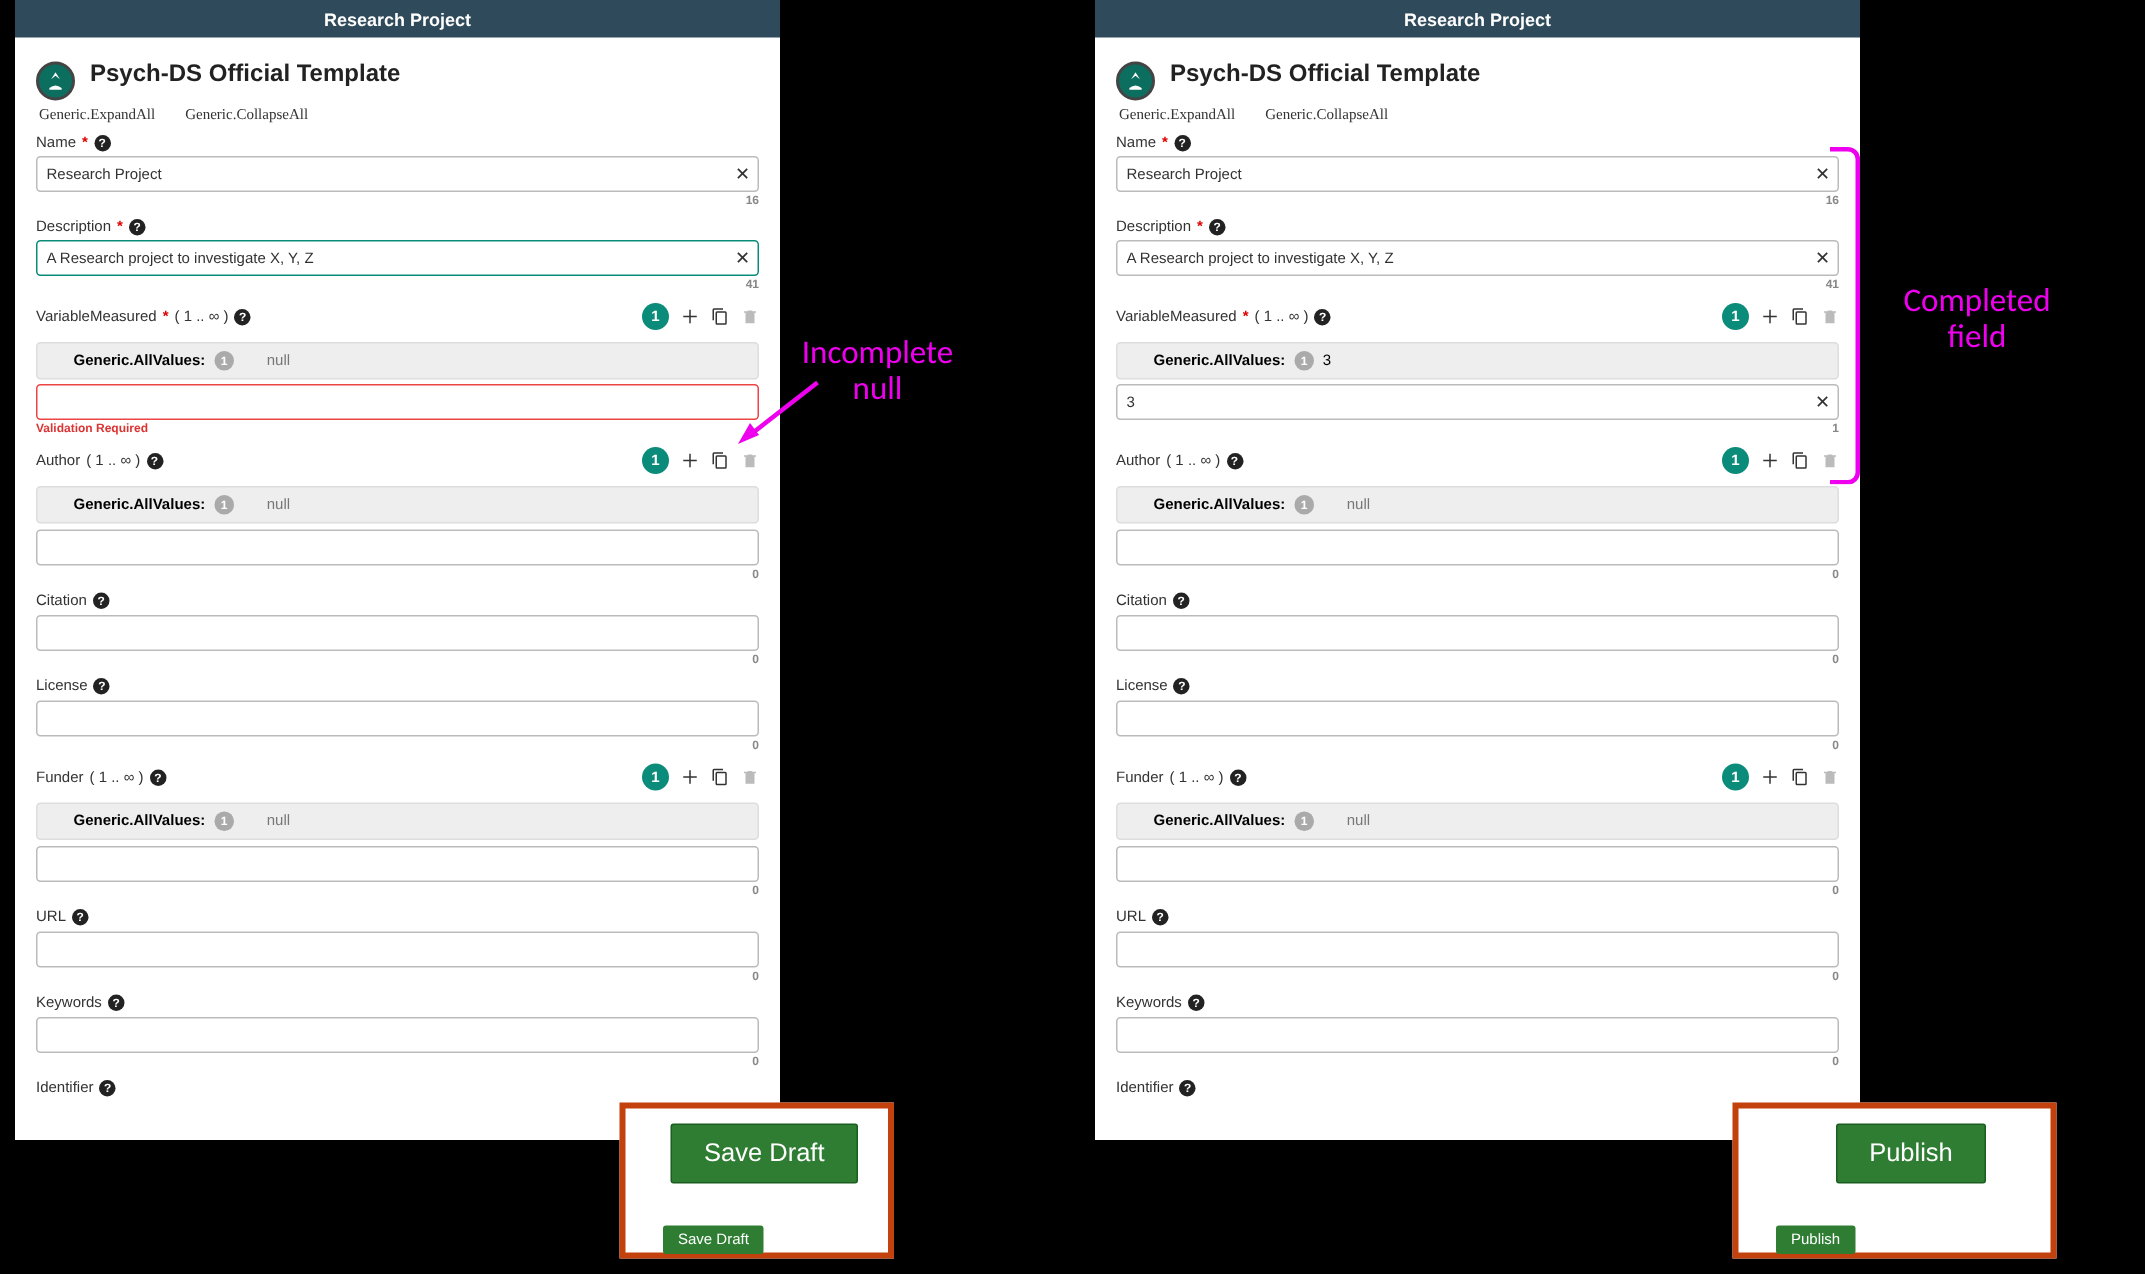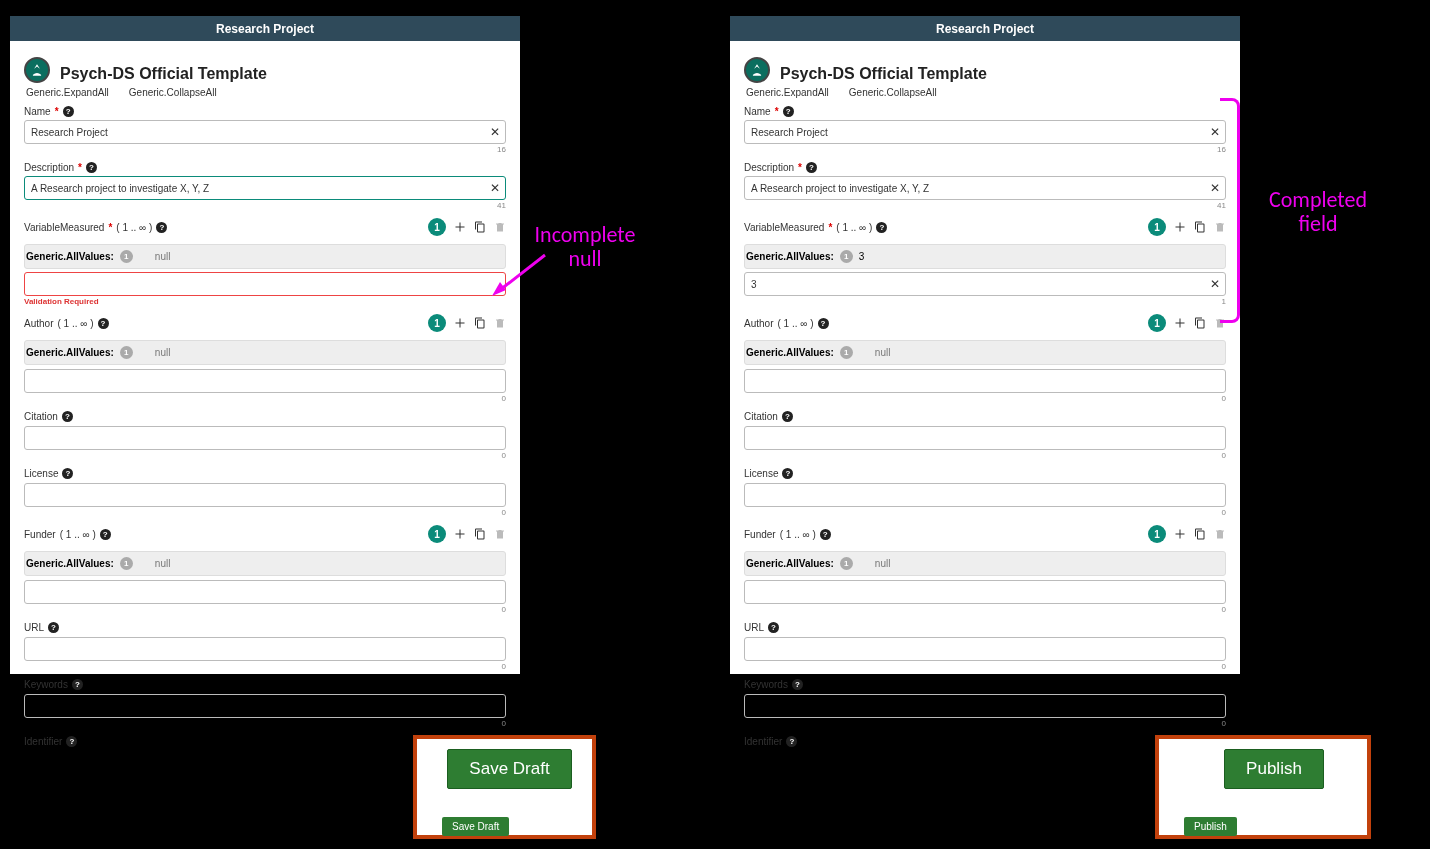--- a/index.html
+++ b/index.html
@@ -1,45 +1,45 @@
 <!DOCTYPE html>
 <html><head>
 <meta charset="utf-8">
 <style>
   * { box-sizing: border-box; margin: 0; padding: 0; }
   body { background: #000; font-family: Arial, Helvetica, sans-serif; width: 1430px; height: 849px; overflow: hidden; position: relative; }
-  .panel { position: absolute; background: #fff; top: 16px; width: 510px; height: 658px; }
+  .panel { position: absolute; background: #fff; top: 0; width: 510px; height: 760px; }
   .panel-left { left: 10px; }
   .panel-right { left: 730px; }
   .topbar { background: #2f4a5a; color: #fff; font-size: 12px; height: 25px; display: flex; align-items: center; justify-content: center; font-weight: 600; }
   .content { padding: 10px 14px; }
-  .title-row { display: flex; align-items: flex-end; gap: 10px; margin: 6px 0 4px 0; }
+  .title-row { display: flex; align-items: flex-start; gap: 10px; margin: 6px 0 4px 0; }
   .logo { width: 26px; height: 26px; border-radius: 50%; background: #0b6e5f; border: 2px solid #444; display: flex; align-items: center; justify-content: center; }
   .logo svg { width: 14px; height: 14px; }
   .page-title { font-size: 16px; font-weight: 700; color: #222; }
   .expand-row { font-size: 10px; color: #333; margin: 4px 0 8px 2px; display: flex; gap: 20px; }
-  .expand-row span { cursor: pointer; }
+  .expand-row span { cursor: pointer; font-family: Liberation Serif, serif; }
   .label-row { font-size: 10px; color: #333; display: flex; align-items: flex-end; gap: 4px; margin-top: 8px; }
   .req { color: #d00; font-weight: 700; }
   .help { display: inline-flex; width: 11px; height: 11px; border-radius: 50%; background: #222; color: #fff; font-size: 8px; align-items: center; justify-content: center; font-weight: 700; cursor: pointer; }
   .input-wrap { position: relative; margin-top: 3px; }
   .text-input { width: 100%; height: 24px; border: 1px solid #bbb; border-radius: 3px; padding: 0 24px 0 6px; font-size: 10px; color: #333; }
   .text-input.teal { border-color: #0b8b7a; }
   .text-input.error { border-color: #e44; }
   .clear-x { position: absolute; right: 6px; top: 50%; transform: translateY(-50%); font-size: 12px; color: #333; cursor: pointer; }
-  .count { text-align: right; font-size: 8px; color: #888; margin-top: 1px; }
+  .count { text-align: right; font-size: 8px; color: #888; margin-top: 1px; font-weight: bold; }
   .error-text { font-size: 8px; color: #d33; margin-top: 1px; font-weight: bold; }
   .section-head { display: flex; align-items: center; margin-top: 8px; }
   .section-head .label-row { margin-top: 0; flex: 1; }
   .head-actions { display: flex; align-items: center; gap: 8px; }
   .badge-num { width: 18px; height: 18px; border-radius: 50%; background: #0b8b7a; color: #fff; font-size: 10px; font-weight: 700; display: flex; align-items: center; justify-content: center; }
   .icon { width: 12px; height: 12px; display: inline-flex; align-items: center; justify-content: center; color: #333; cursor: pointer; }
   .icon.disabled { color: #bbb; cursor: default; }
   .icon svg { width: 12px; height: 12px; }
-  .allvalues { background: #eee; border: 1px solid #ddd; border-radius: 3px; padding: 5px 1px; margin-top: 8px; font-size: 10px; display: flex; align-items: center; gap: 6px; }
+  .allvalues { background: #eee; border: 1px solid #ddd; border-radius: 3px; padding: 5px 24px; margin-top: 8px; font-size: 10px; display: flex; align-items: center; gap: 6px; }
   .allvalues .mini-badge { width: 13px; height: 13px; border-radius: 50%; background: #aaa; color: #fff; font-size: 8px; font-weight: 700; display: flex; align-items: center; justify-content: center; }
   .allvalues .null { color: #777; margin-left: 16px; }
   .simple-box { width: 100%; height: 24px; border: 1px solid #bbb; border-radius: 3px; margin-top: 4px; }
 
   
   .anno { position: absolute; color: #e0e; font-size: 22px; font-family: Calibri, Arial, sans-serif; text-align: center; line-height: 1.1; }
   .arrow { position: absolute; color: #e0e; }
   .bracket { position: absolute; border: 3px solid #e0e; border-left: none; }
   .buttonbox { position: absolute; border: 4px solid #c2410c; background: #fff; z-index: 5; }
   .bigbtn { position: absolute; background: #2e7d32; color: #fff; border: 1px solid #1b5e20; font-size: 17px; display: flex; align-items: center; justify-content: center; border-radius: 2px; cursor: pointer; }

